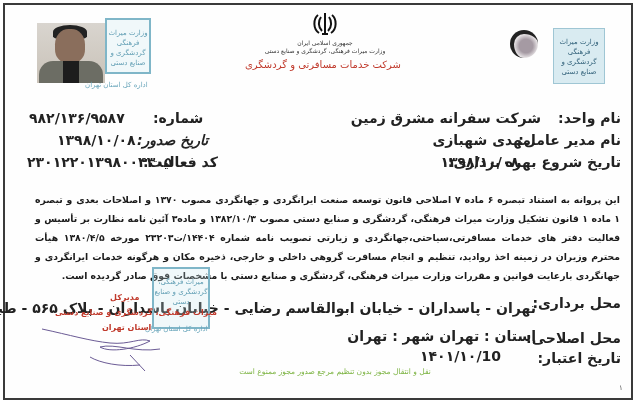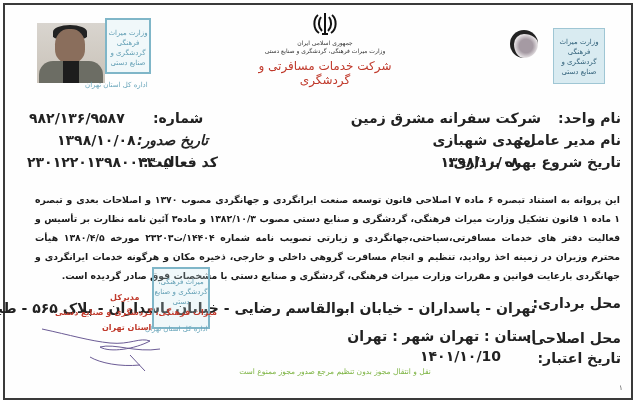--- a/index.html
+++ b/index.html
@@ -52,22 +52,22 @@
     position: absolute; font-size: 7px; color: #6aa6bb; direction: rtl; white-space: nowrap;
   }
   .emblem {
     position: absolute; left: 305px; top: 6px; width: 30px; height: 26px;
   }
   .gov-text {
     position: absolute; left: 255px; top: 34px; width: 130px; text-align: center;
     font-size: 6px; color: #333; direction: rtl; line-height: 8px;
   }
   .company-red {
-    position: absolute; left: 240px; top: 54px; width: 160px; text-align: center;
-    font-size: 12px; color: #c0392b; direction: rtl;
+    position: absolute; left: 240px; top: 54px; width: 160px; text-align: left;
+    font-size: 10px; color: #c0392b; direction: rtl;
   }
   .logo-ministry {
     position: absolute; left: 548px; top: 23px; width: 50px; height: 54px;
     background: #d9ebf1; border: 1px solid #9fc6d4;
   }
   .logo-ministry span {
     position: absolute; width: 100%; text-align: center; top: 8px; font-size: 7px;
     color: #2f5f78; direction: rtl; line-height: 10px;
   }
   .logo-round {

